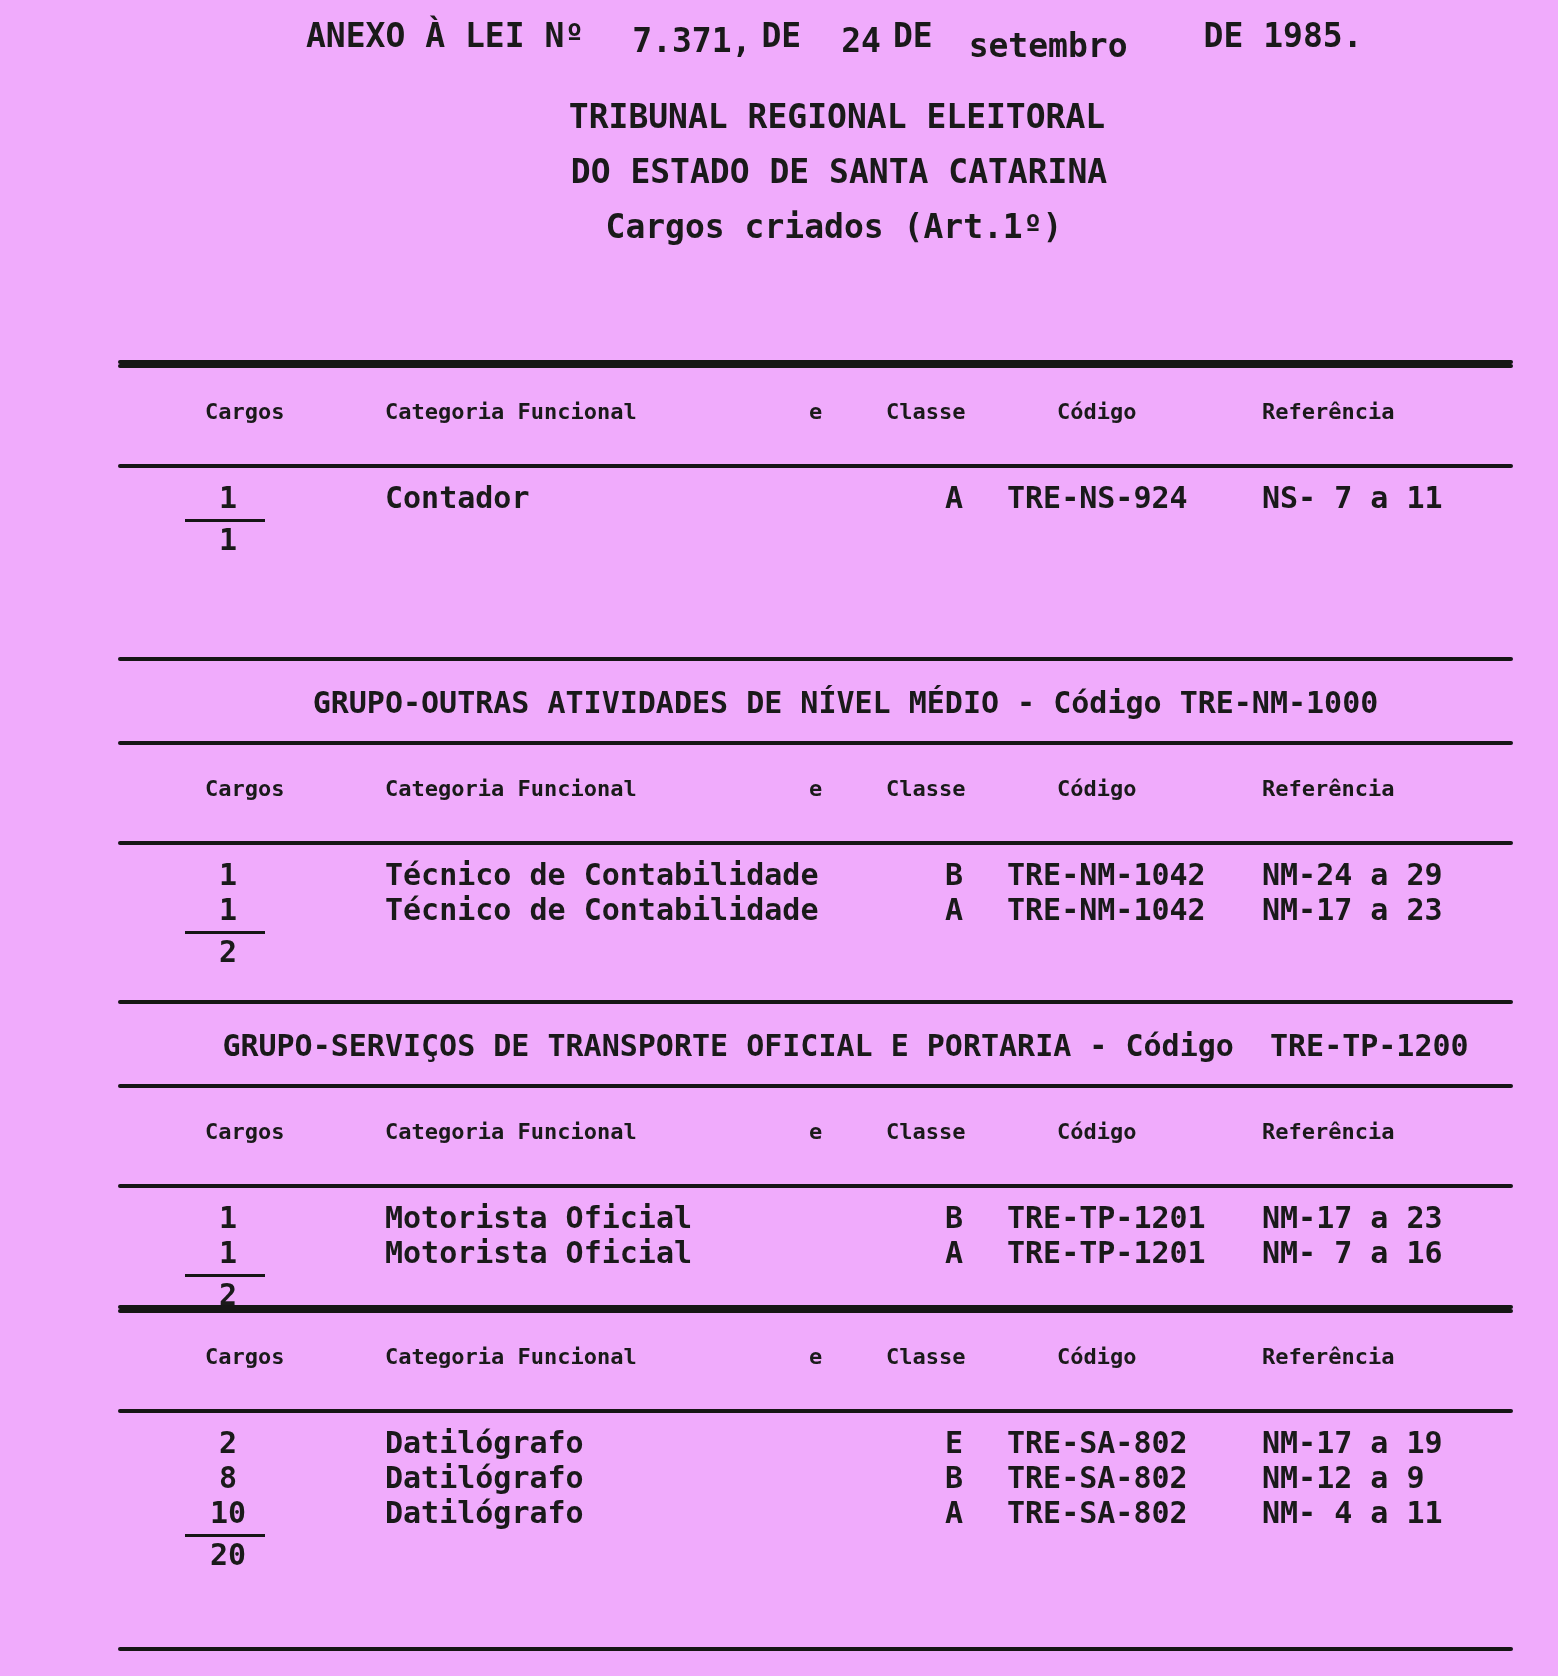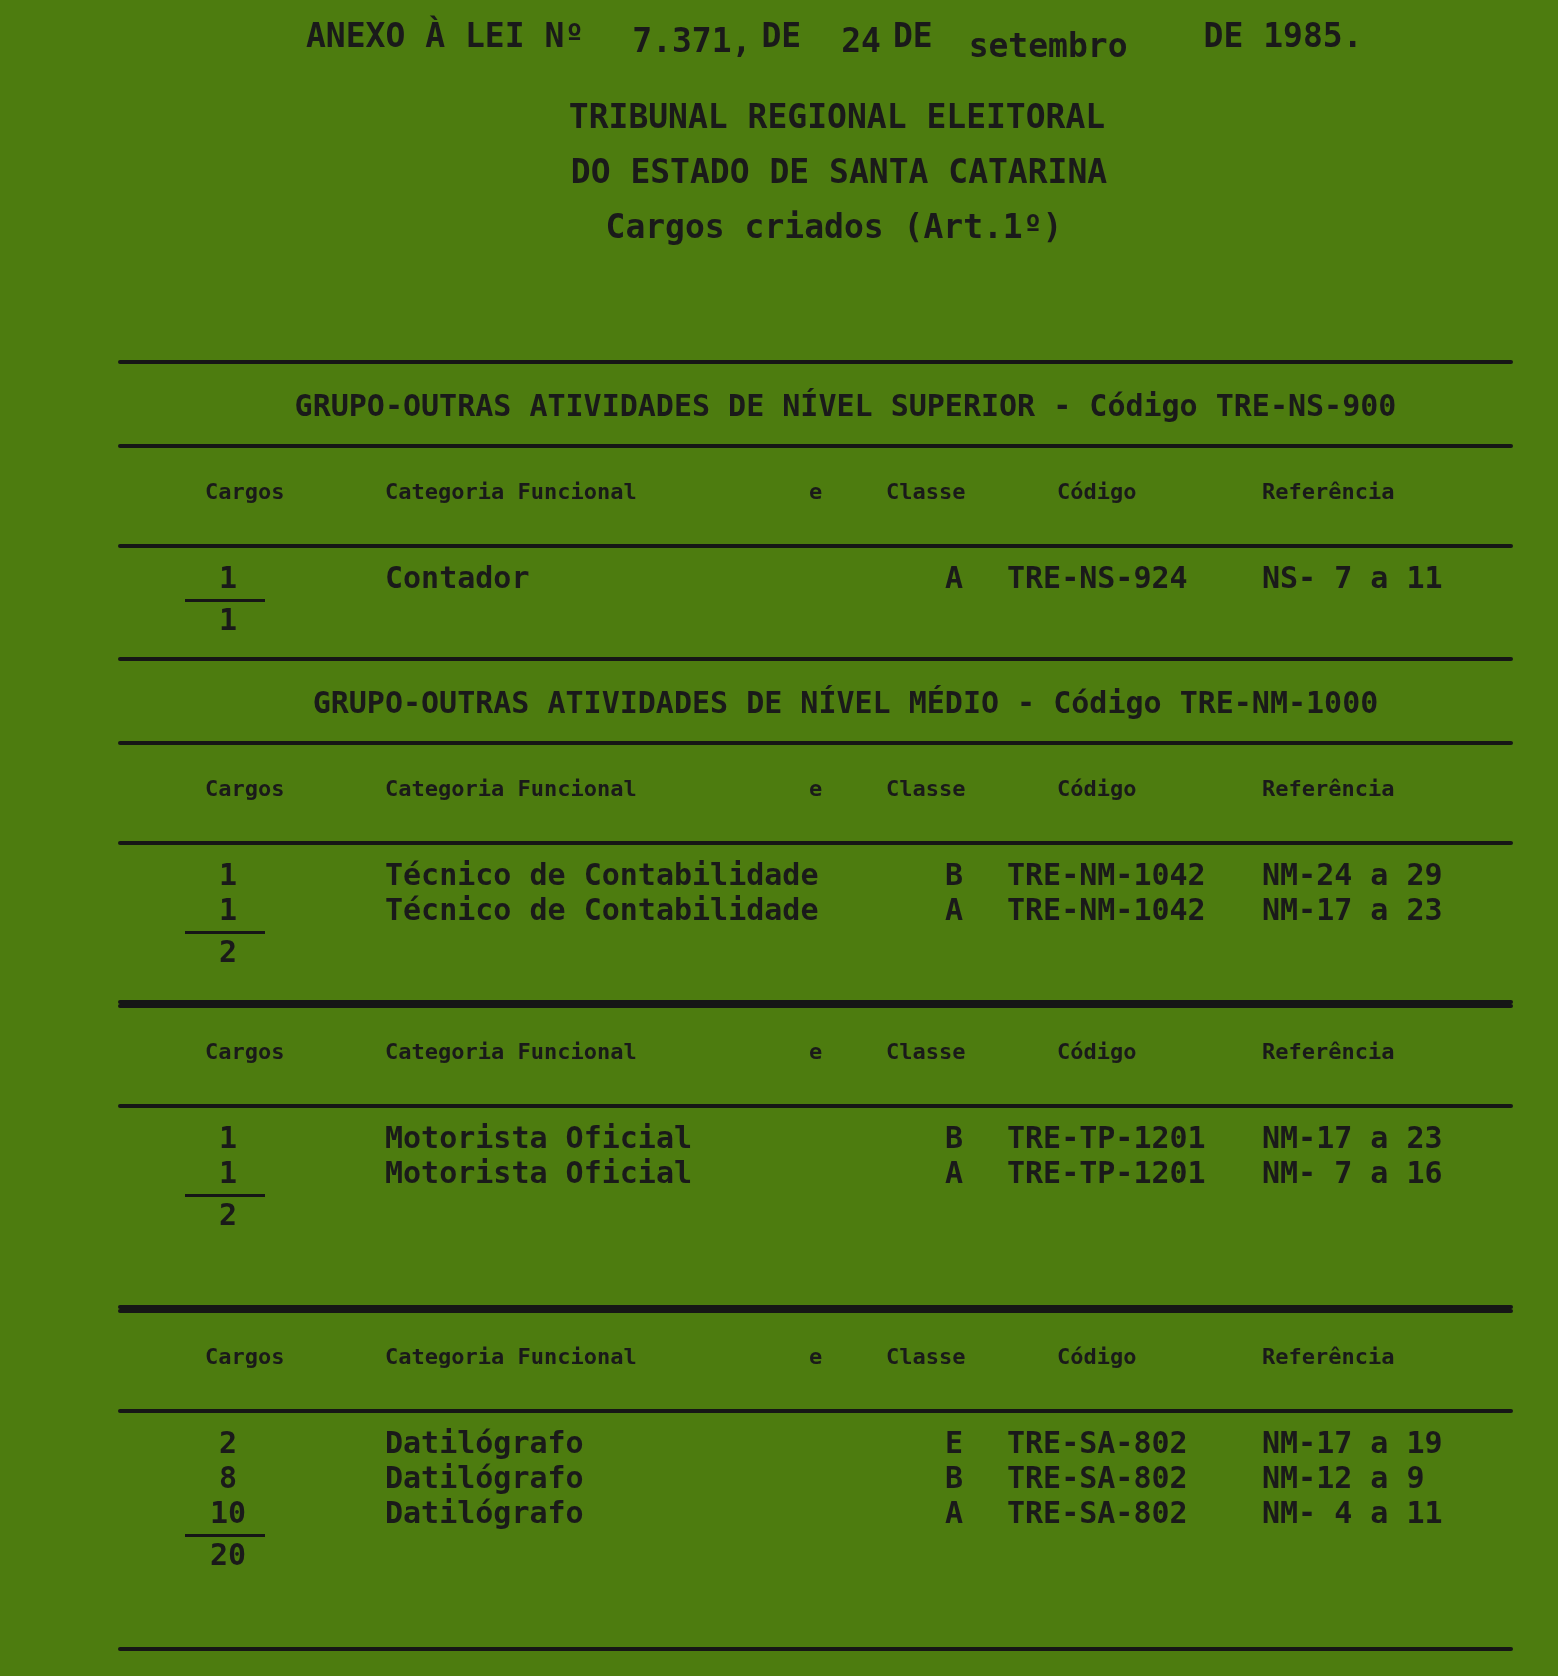--- a/index.html
+++ b/index.html
@@ -1,21 +1,21 @@
 <!DOCTYPE html>
 <html><head>
 <meta charset="utf-8">
 <style>
   html,body{margin:0;padding:0;}
   body{
     width:1558px;height:1676px;background:#ffffff;
     font-family:"DejaVu Sans Mono", monospace;
     font-weight:700;color:#1a1a1a;overflow:hidden;
   }
-  .page{position:relative;width:1558px;height:1676px;background:#4d7c0f;}
+  .page{position:relative;width:1558px;height:1676px;background:#f0abfc;}
 
   
   .title-line{position:absolute;top:16px;left:306px;font-size:33px;line-height:40px;white-space:pre;}
   .title-line .seg{display:inline-block;}
   .title-line .seg.fill{position:relative;top:5px;}
   .title-line .seg:nth-child(1){margin-right:48px;}
   .title-line .seg:nth-child(2){margin-right:10px;}
   .title-line .seg:nth-child(3){margin-right:40px;}
   .title-line .seg:nth-child(4){margin-right:12px;}
   .title-line .seg:nth-child(5){margin-right:36px;}
@@ -60,21 +60,20 @@
 
   <div class="title-line" id="title-line"><span class="seg">ANEXO À LEI Nº</span><span class="seg fill">7.371,</span><span class="seg">DE</span><span class="seg fill">24</span><span class="seg">DE</span><span class="seg fill">setembro</span><span class="seg">DE 1985.</span></div>
 
   <div class="center-line org1">TRIBUNAL REGIONAL ELEITORAL</div>
   <div class="center-line org2">DO ESTADO DE SANTA CATARINA</div>
   <div class="center-line subtitle">Cargos criados (Art.1º)</div>
 
   <div id="groups">
   <section class="group" style="top: 360px;">
     <div class="rule"></div>
-    <div class="group-title">GRUPO-OUTRAS ATIVIDADES DE NÍVEL SUPERIOR - Código TRE-NS-900</div>
     <div class="rule"></div>
     <div class="hdr-row">
       <span class="h-cargos">Cargos</span>
       <span class="h-categoria">Categoria Funcional</span>
       <span class="h-conj">e</span>
       <span class="h-classe">Classe</span>
       <span class="h-codigo">Código</span>
       <span class="h-referencia">Referência</span>
     </div>
     <div class="rule"></div>
@@ -120,20 +119,21 @@
     <span class="c-codigo">TRE-NM-1042</span>
     <span class="c-referencia">NM-17 a 23</span>
   </div>
 </div>
     <div class="sum-line"></div>
     <div class="total-row">2</div>
   </section>
 
   <section class="group" style="top: 1000px;">
     <div class="rule"></div>
+    <div class="group-title">GRUPO-SERVIÇOS DE TRANSPORTE OFICIAL E PORTARIA - Código  TRE-TP-1200</div>
     <div class="rule"></div>
     <div class="hdr-row">
       <span class="h-cargos">Cargos</span>
       <span class="h-categoria">Categoria Funcional</span>
       <span class="h-conj">e</span>
       <span class="h-classe">Classe</span>
       <span class="h-codigo">Código</span>
       <span class="h-referencia">Referência</span>
     </div>
     <div class="rule"></div>

